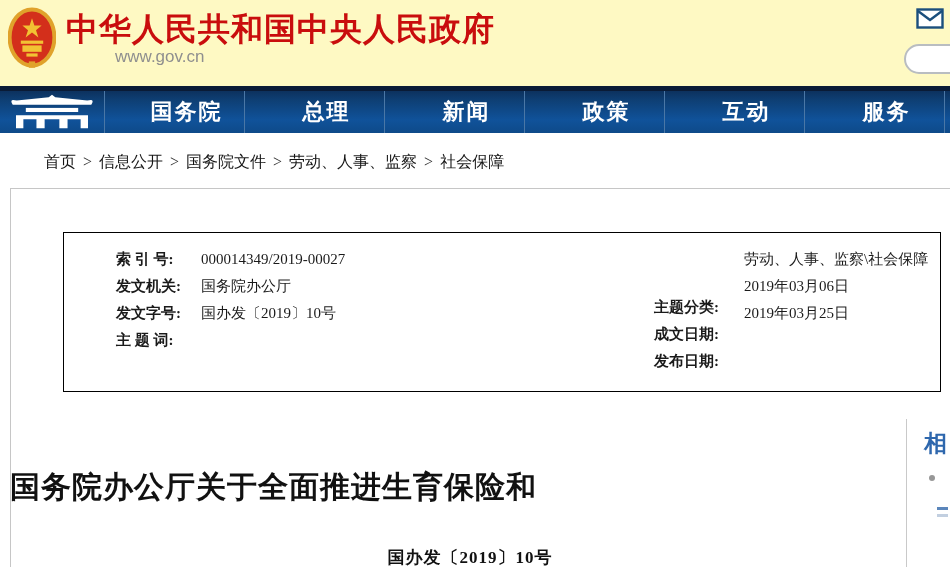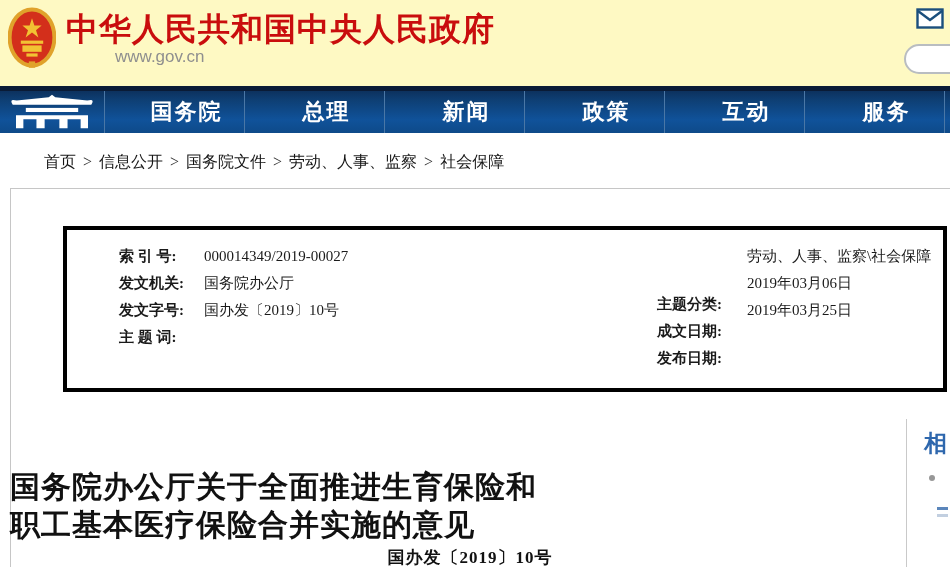--- a/index.html
+++ b/index.html
@@ -51,22 +51,22 @@
   .crumb-sep{margin:0 7px;color:#333;}
 
   
   .content-box{
     position:absolute;left:10px;top:188px;width:985px;height:420px;
     border:1px solid #c6c6c6;background:#fff;
   }
 
   
   .meta-table{
-    position:absolute;left:63px;top:226px;width:876px;height:158px;
-    border:4px solid #000000;background:#fff;font-size:15px;color:#1a1a1a;
+    position:absolute;left:63px;top:232px;width:876px;height:158px;
+    border:1px solid #000000;background:#fff;font-size:15px;color:#1a1a1a;
   }
   .meta-row{position:relative;height:27px;line-height:27px;white-space:nowrap;}
   .meta-table .pad{height:13px;}
   .m-label{position:absolute;left:52px;font-weight:bold;}
   .m-value{position:absolute;left:137px;}
   .m-label2{position:absolute;left:590px;font-weight:bold;margin-top:48px;}
   .m-value2{position:absolute;left:680px;}
 
   
   .article-title{
@@ -159,21 +159,20 @@
     <span class="m-value2">2019年03月25日</span>
   </div>
   <div class="meta-row">
     <span class="m-label">主 题 词:</span>
     <span class="m-value"></span>
   </div>
 </div>
 
 <div class="article-title">
   <div>国务院办公厅关于全面推进生育保险和</div>
-  <div>职工基本医疗保险合并实施的意见</div>
 </div>
 <div class="doc-number">国办发〔2019〕10号</div>
 
 <div class="side-divider"></div>
 <div class="related-title">相</div>
 <div class="related-bullet"></div>
 <div class="related-frag">
   <div class="bar"></div>
   <div class="bar light"></div>
 </div>

